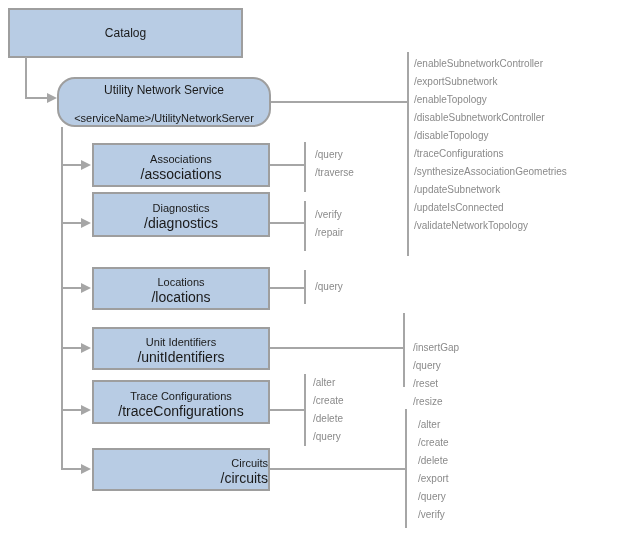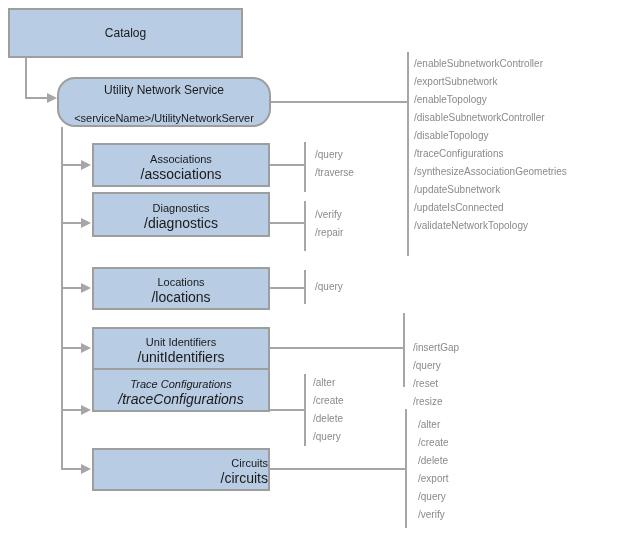--- a/index.html
+++ b/index.html
@@ -53,21 +53,21 @@
   <div class="node" style="left:92px;top:267px;width:178px;height:43px;text-align:right;">
     <div class="node-title">Locations</div>
     <div class="node-subtitle">/locations</div>
   </div>
 
   <div class="node" style="left:92px;top:327px;width:178px;height:43px;">
     <div class="node-title">Unit Identifiers</div>
     <div class="node-subtitle">/unitIdentifiers</div>
   </div>
 
-  <div class="node" style="left:92px;top:368px;width:178px;height:44px;font-style:italic;">
+  <div class="node" style="left:92px;top:380px;width:178px;height:44px;">
     <div class="node-title">Trace Configurations</div>
     <div class="node-subtitle">/traceConfigurations</div>
   </div>
 
   <div class="node" style="left:92px;top:448px;width:178px;height:43px;align-items:flex-end;">
     <div class="node-title">Circuits</div>
     <div class="node-subtitle">/circuits</div>
   </div>
 
   <div class="line" style="left:25px;top:57px;width:2px;height:42px;"></div>

